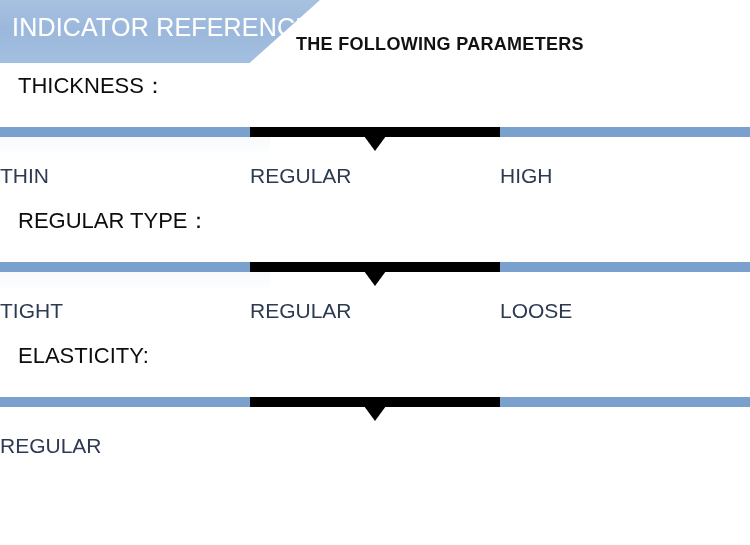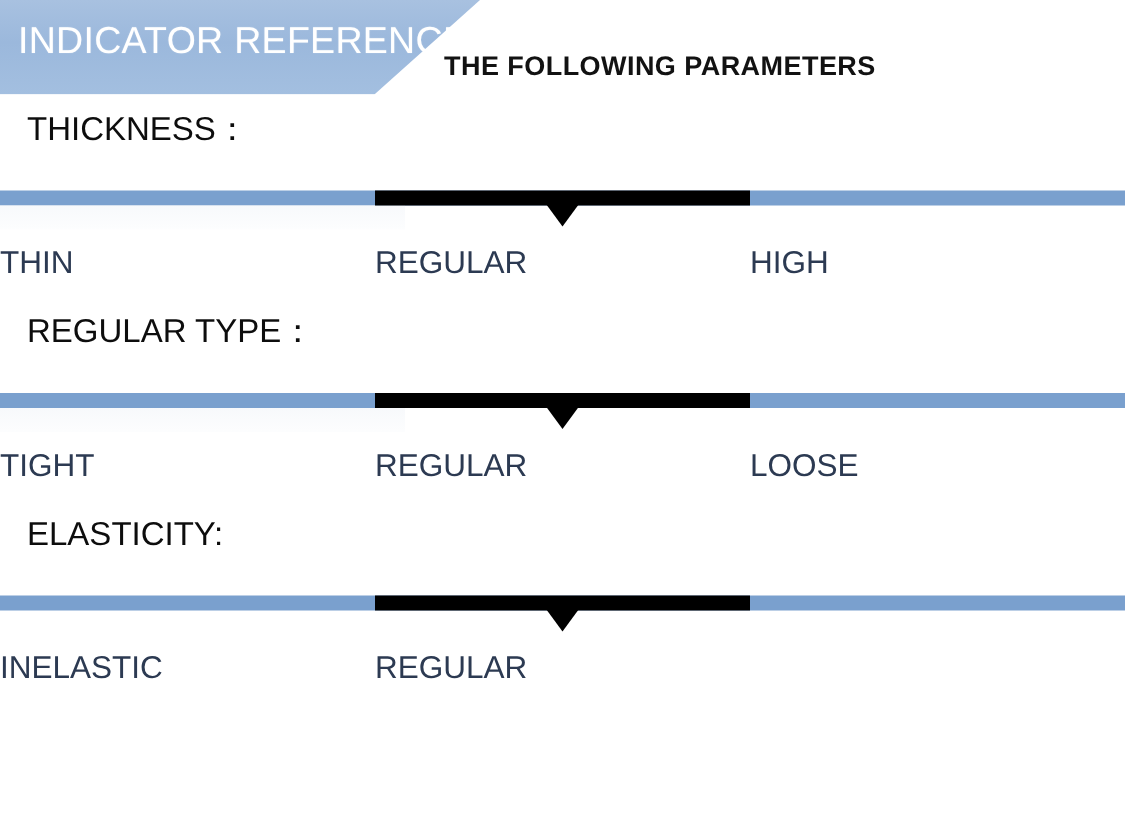--- a/index.html
+++ b/index.html
@@ -202,18 +202,17 @@
   <div class="section section-3">
     <div class="section-label">ELASTICITY:</div>
 
     <div class="slider">
       <div class="slider-track"></div>
       <div class="slider-fill"></div>
       <div class="slider-marker"></div>
     </div>
 
     <div class="options">
-      <div class="option">INELASTIC</div>
       <div class="option">REGULAR</div>
     </div>
   </div>
 
 </div>
 
 </body></html>

